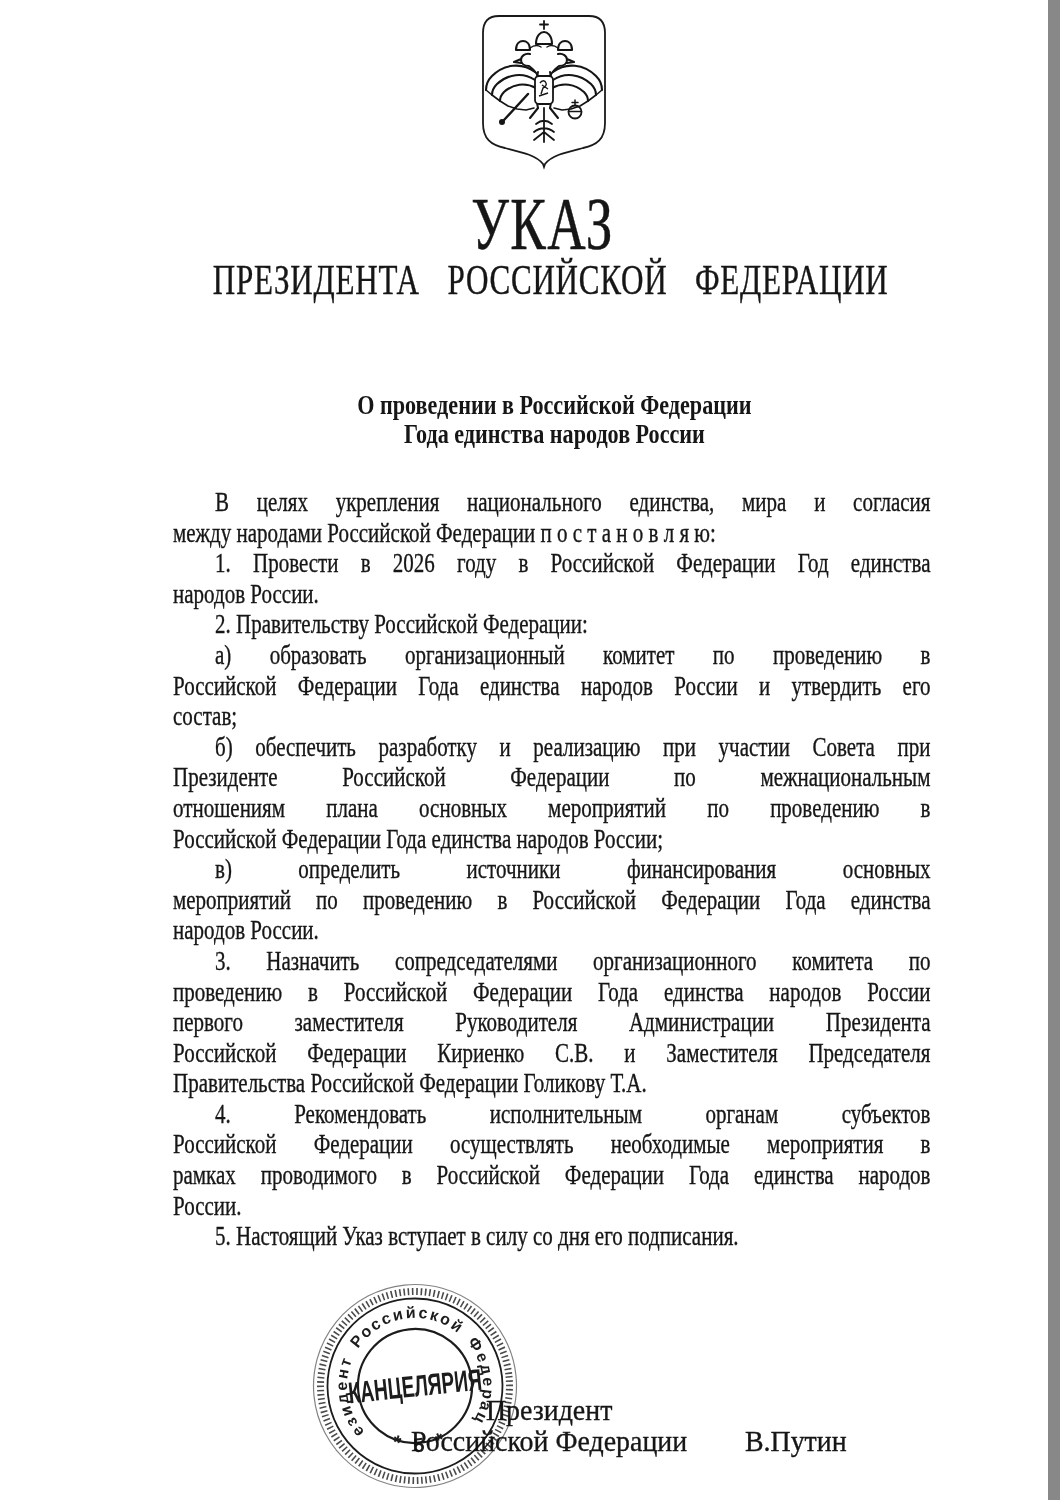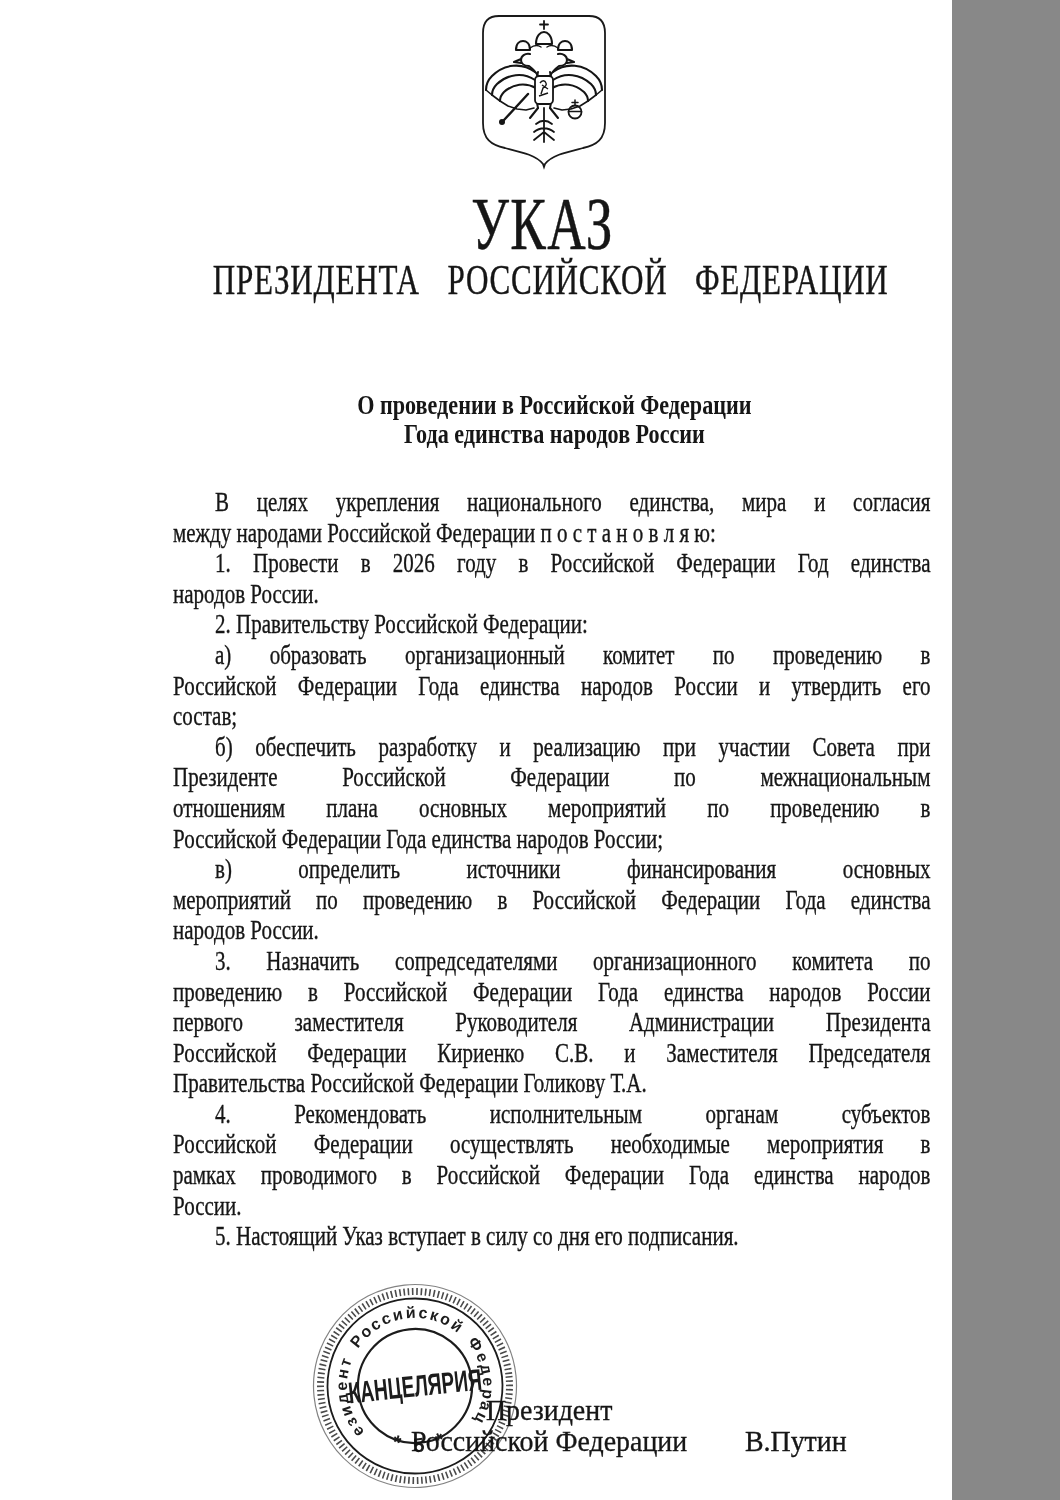--- a/index.html
+++ b/index.html
@@ -1,16 +1,16 @@
 <!DOCTYPE html>
 <html><head>
 <meta charset="utf-8">
 <style>
   html,body{margin:0;padding:0;background:#888;}
-  .page{position:relative;width:952px;height:1500px;background:#fff;overflow:hidden;
+  .page{position:relative;width:1048px;height:1500px;background:#fff;overflow:hidden;
         color:#161616;font-family:"Liberation Serif","DejaVu Serif",serif;}
 
   
   .emblem{position:absolute;left:478px;top:12px;width:132px;height:160px;}
   .ukaz-wrap{position:absolute;top:186px;left:0;width:1085px;text-align:center;}
   .ukaz{display:inline-block;font-size:75px;line-height:1;letter-spacing:2px;
         transform:scaleX(.71);transform-origin:center top;-webkit-text-stroke:.5px #161616;}
   .pres-wrap{position:absolute;top:259px;left:0;width:1102px;text-align:center;}
   .pres{display:inline-block;font-size:42px;line-height:1;letter-spacing:1px;word-spacing:26px;
         transform:scaleX(.74);transform-origin:center top;-webkit-text-stroke:.4px #161616;}

